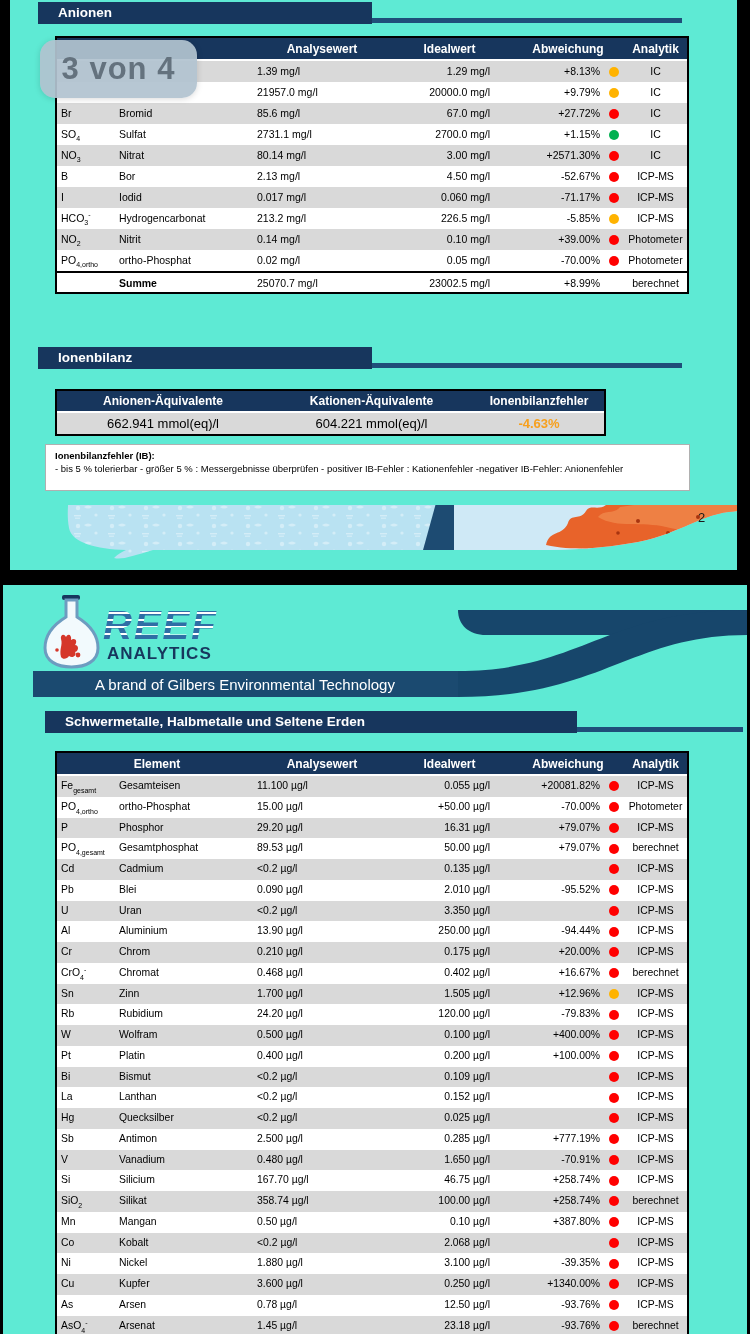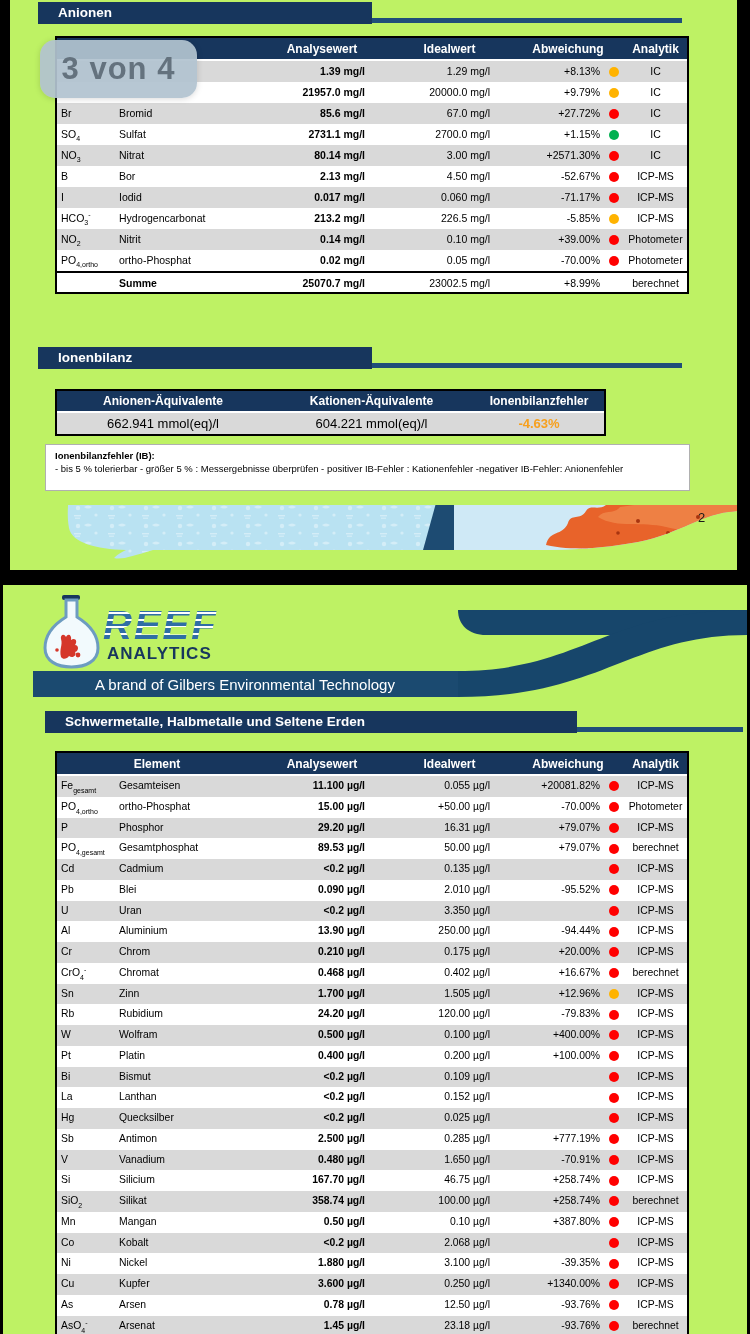--- a/index.html
+++ b/index.html
@@ -1,38 +1,38 @@
 <!DOCTYPE html>
 <html><head>
 <meta charset="utf-8">
 <style>
   * { margin:0; padding:0; box-sizing:border-box; }
   html,body { width:750px; height:1334px; background:#000; font-family:"Liberation Sans", sans-serif; overflow:hidden; position:relative; }
-  .page { position:absolute; background:#bef264; overflow:hidden; }
+  .page { position:absolute; background:#5eead4; overflow:hidden; }
   #page1 { left:10px; top:0; width:727px; height:570px; }
   #page2 { left:3px;  top:585px; width:744px; height:749px; }
 
   
   .sec-hdr { position:absolute; }
   .sec-hdr .box { position:absolute; left:0; top:0; height:22px; background:#17365d; color:#fff;
                   font-weight:bold; font-size:13.5px; line-height:22px; padding-left:20px; }
   .sec-hdr .tail { position:absolute; top:16px; height:5px; background:#1f4e79; }
 
   
   .dtable { position:absolute; border:2px solid #000; background:#fff; }
   .t-head { display:flex; height:23px; background:#17365d; color:#fff; font-weight:bold;
             font-size:12px; align-items:center; border-bottom:2px solid #fff; }
   .t-head span { text-align:center; }
   .h-elem{width:200px;} .h-val{width:130px;} .h-ideal{width:125px;} .h-dev{width:112px;} .h-meth{width:63px;}
   .t-row { display:flex; align-items:center; font-size:10.5px; color:#000; height:21px; line-height:1; }
   .t2 .t-row { height:20.75px; font-size:10.4px; }
   .t-body .t-row:nth-child(odd) { background:#d9d9d9; }
   .c-sym  { width:62px;  padding-left:4px; }
   .c-name { width:138px; }
-  .c-val  { width:130px; text-align:right; padding-right:22px; font-weight:bold; }
+  .c-val  { width:130px; padding-right:22px; font-weight:normal; }
   .c-ideal{ width:125px; text-align:right; padding-right:22px; }
   .c-dev  { width:92px;  text-align:right; padding-right:4px; }
   .c-dot  { width:20px;  display:flex; justify-content:center; align-items:center; }
   .c-meth { width:63px;  text-align:center; }
   .c-sym sub { font-size:7px; } .c-sym sup { font-size:7px; }
   .dot { width:10px; height:10px; border-radius:50%; display:inline-block; }
   .dot[data-status="red"]    { background:#ff0000; }
   .dot[data-status="orange"] { background:#ffb300; }
   .dot[data-status="green"]  { background:#00b050; }
   .sum-row { display:flex; align-items:center; height:21px; font-size:10.5px;

